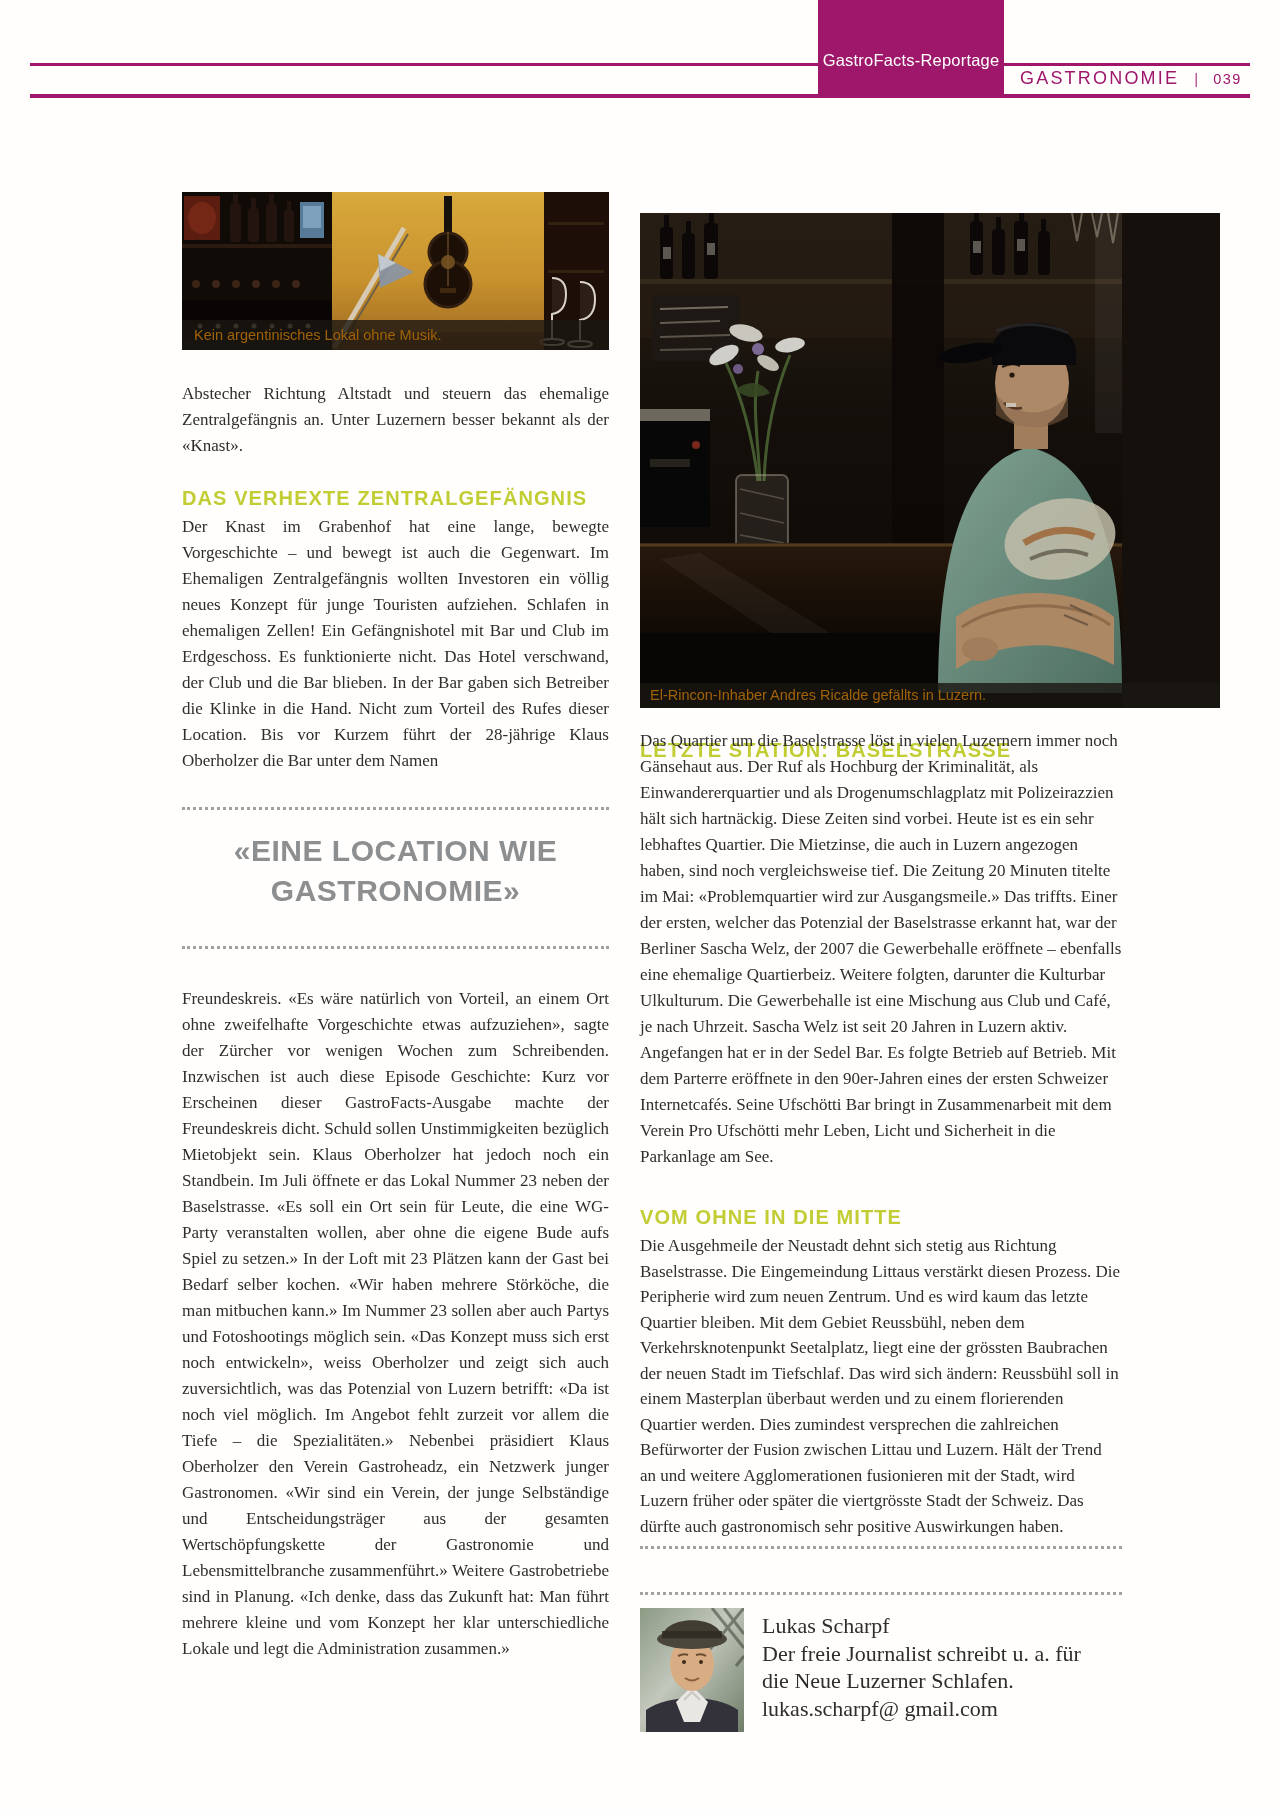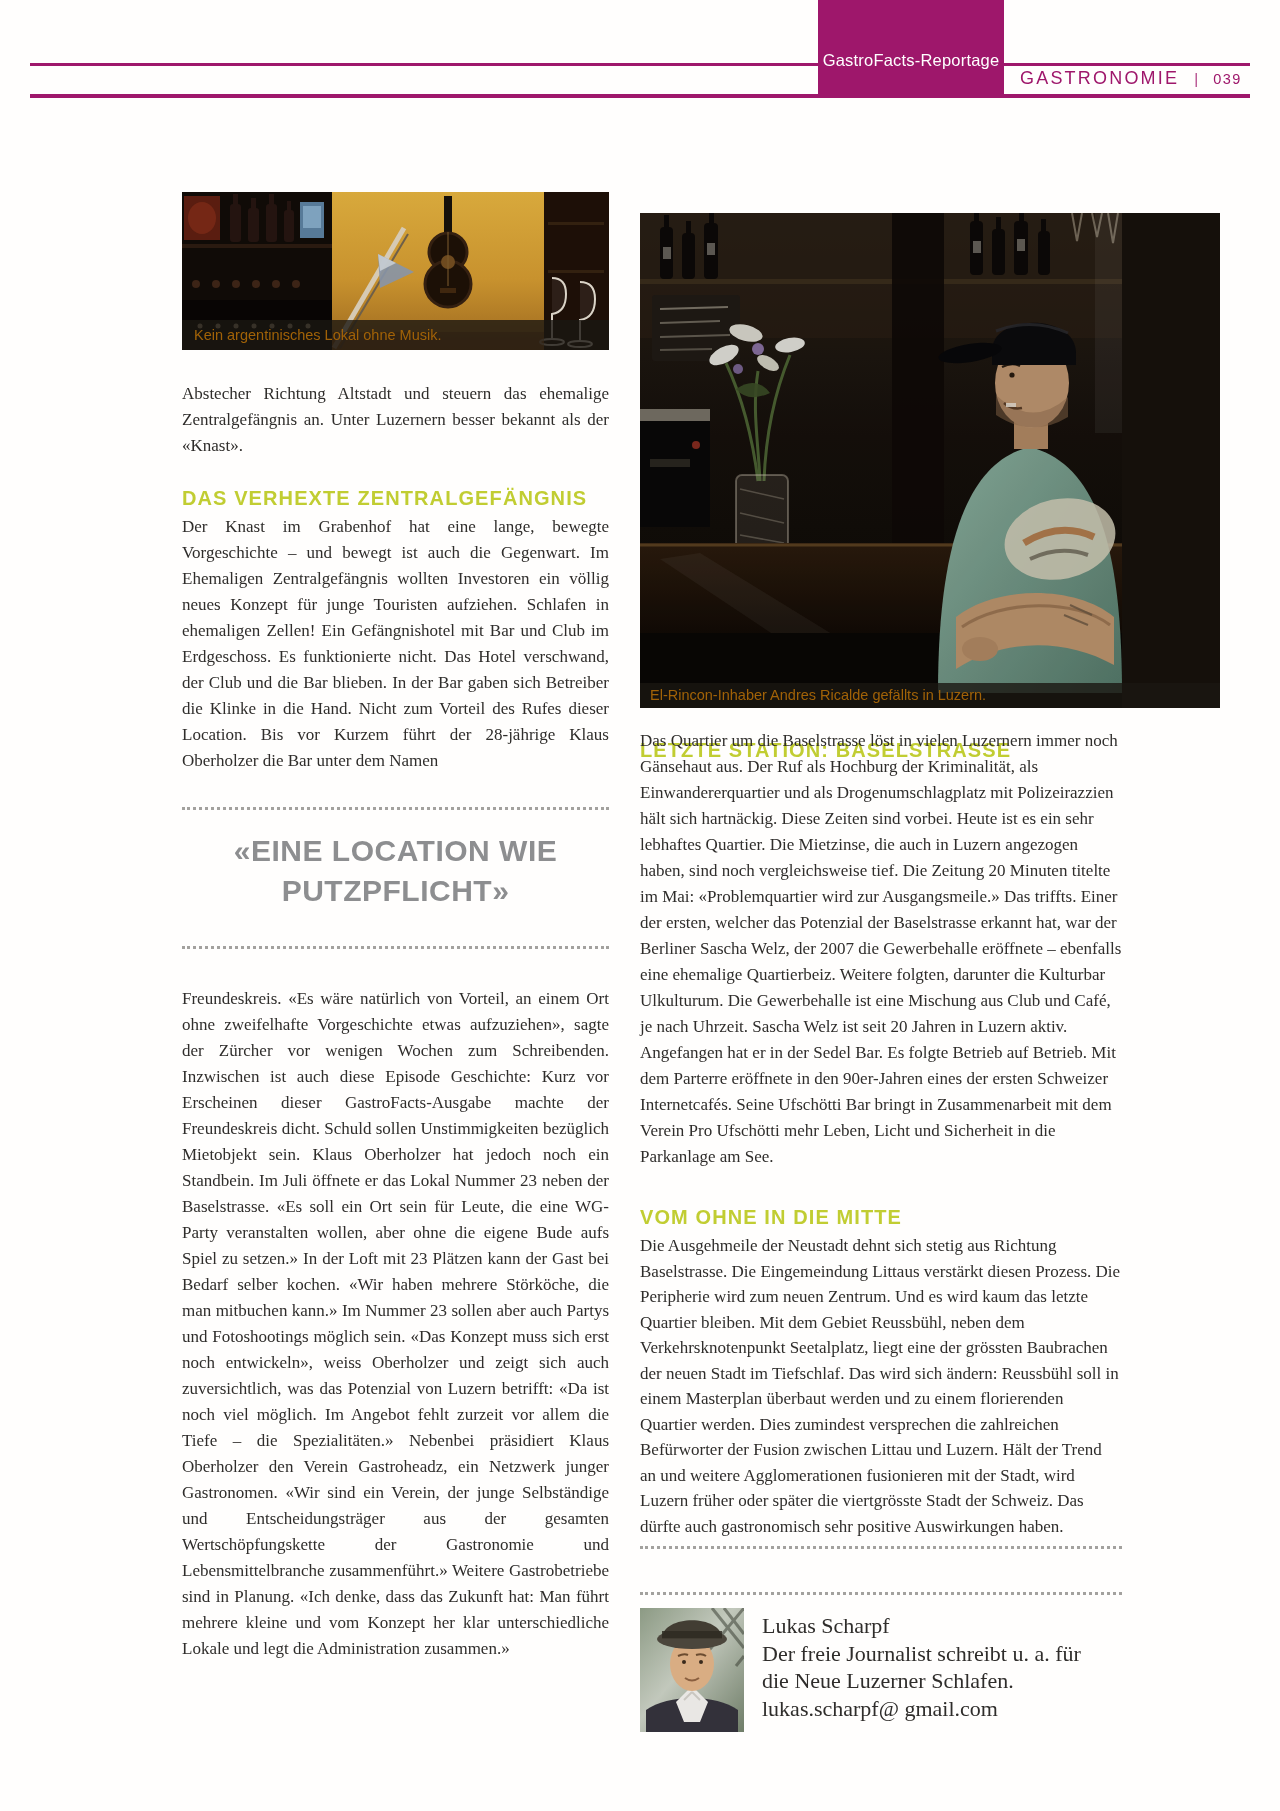--- a/index.html
+++ b/index.html
@@ -146,21 +146,21 @@
 
   <div class="abs colL body just" style="top:381px;">Abstecher Richtung Altstadt und steuern das ehemalige Zentralgefängnis an. Unter Luzernern besser bekannt als der «Knast».</div>
 
   <div class="abs colL heading" style="top:487px;">DAS VERHEXTE ZENTRALGEFÄNGNIS</div>
 
   <div class="abs colL body just" style="top:514px;">Der Knast im Grabenhof hat eine lange, bewegte Vorgeschichte – und bewegt ist auch die Gegenwart. Im Ehemaligen Zentralgefängnis wollten Investoren ein völlig neues Konzept für junge Touristen aufziehen. Schlafen in ehemaligen Zellen! Ein Gefängnishotel mit Bar und Club im Erdgeschoss. Es funktionierte nicht. Das Hotel verschwand, der Club und die Bar blieben. In der Bar gaben sich Betreiber die Klinke in die Hand. Nicht zum Vorteil des Rufes dieser Location. Bis vor Kurzem führt der 28-jährige Klaus Oberholzer die Bar unter dem Namen</div>
 
   <div class="abs colL dotted" style="top:807px;"></div>
   <div class="abs colL pullquote" style="top:822px;margin-top:9px;">
     <div>«EINE LOCATION WIE</div>
-    <div>PUTZPFLICHT»</div>
+    <div>GASTRONOMIE»</div>
   </div>
   <div class="abs colL dotted" style="top:946px;"></div>
 
   <div class="abs colL body just" style="top:986px;">Freundeskreis. «Es wäre natürlich von Vorteil, an einem Ort ohne zweifelhafte Vorgeschichte etwas aufzuziehen», sagte der Zürcher vor wenigen Wochen zum Schreibenden. Inzwischen ist auch diese Episode Geschichte: Kurz vor Erscheinen dieser GastroFacts-Ausgabe machte der Freundeskreis dicht. Schuld sollen Unstimmigkeiten bezüglich Mietobjekt sein. Klaus Oberholzer hat jedoch noch ein Standbein. Im Juli öffnete er das Lokal Nummer 23 neben der Baselstrasse. «Es soll ein Ort sein für Leute, die eine WG-Party veranstalten wollen, aber ohne die eigene Bude aufs Spiel zu setzen.» In der Loft mit 23 Plätzen kann der Gast bei Bedarf selber kochen. «Wir haben mehrere Störköche, die man mitbuchen kann.» Im Nummer 23 sollen aber auch Partys und Fotoshootings möglich sein. «Das Konzept muss sich erst noch entwickeln», weiss Oberholzer und zeigt sich auch zuversichtlich, was das Potenzial von Luzern betrifft: «Da ist noch viel möglich. Im Angebot fehlt zurzeit vor allem die Tiefe – die Spezialitäten.» Nebenbei präsidiert Klaus Oberholzer den Verein Gastroheadz, ein Netzwerk junger Gastronomen. «Wir sind ein Verein, der junge Selbständige und Entscheidungsträger aus der gesamten Wertschöpfungskette der Gastronomie und Lebensmittelbranche zusammenführt.» Weitere Gastrobetriebe sind in Planung. «Ich denke, dass das Zukunft hat: Man führt mehrere kleine und vom Konzept her klar unterschiedliche Lokale und legt die Administration zusammen.»</div>
 
   <div class="photo" style="left:640px;top:165px;width:580px;height:495px;margin-top:48px;">
     <svg width="482" height="495" viewBox="0 0 482 495">
       <defs>
         <linearGradient id="bgG" x1="0" y1="0" x2="0" y2="1">
           <stop offset="0" stop-color="#2b2218"></stop>

